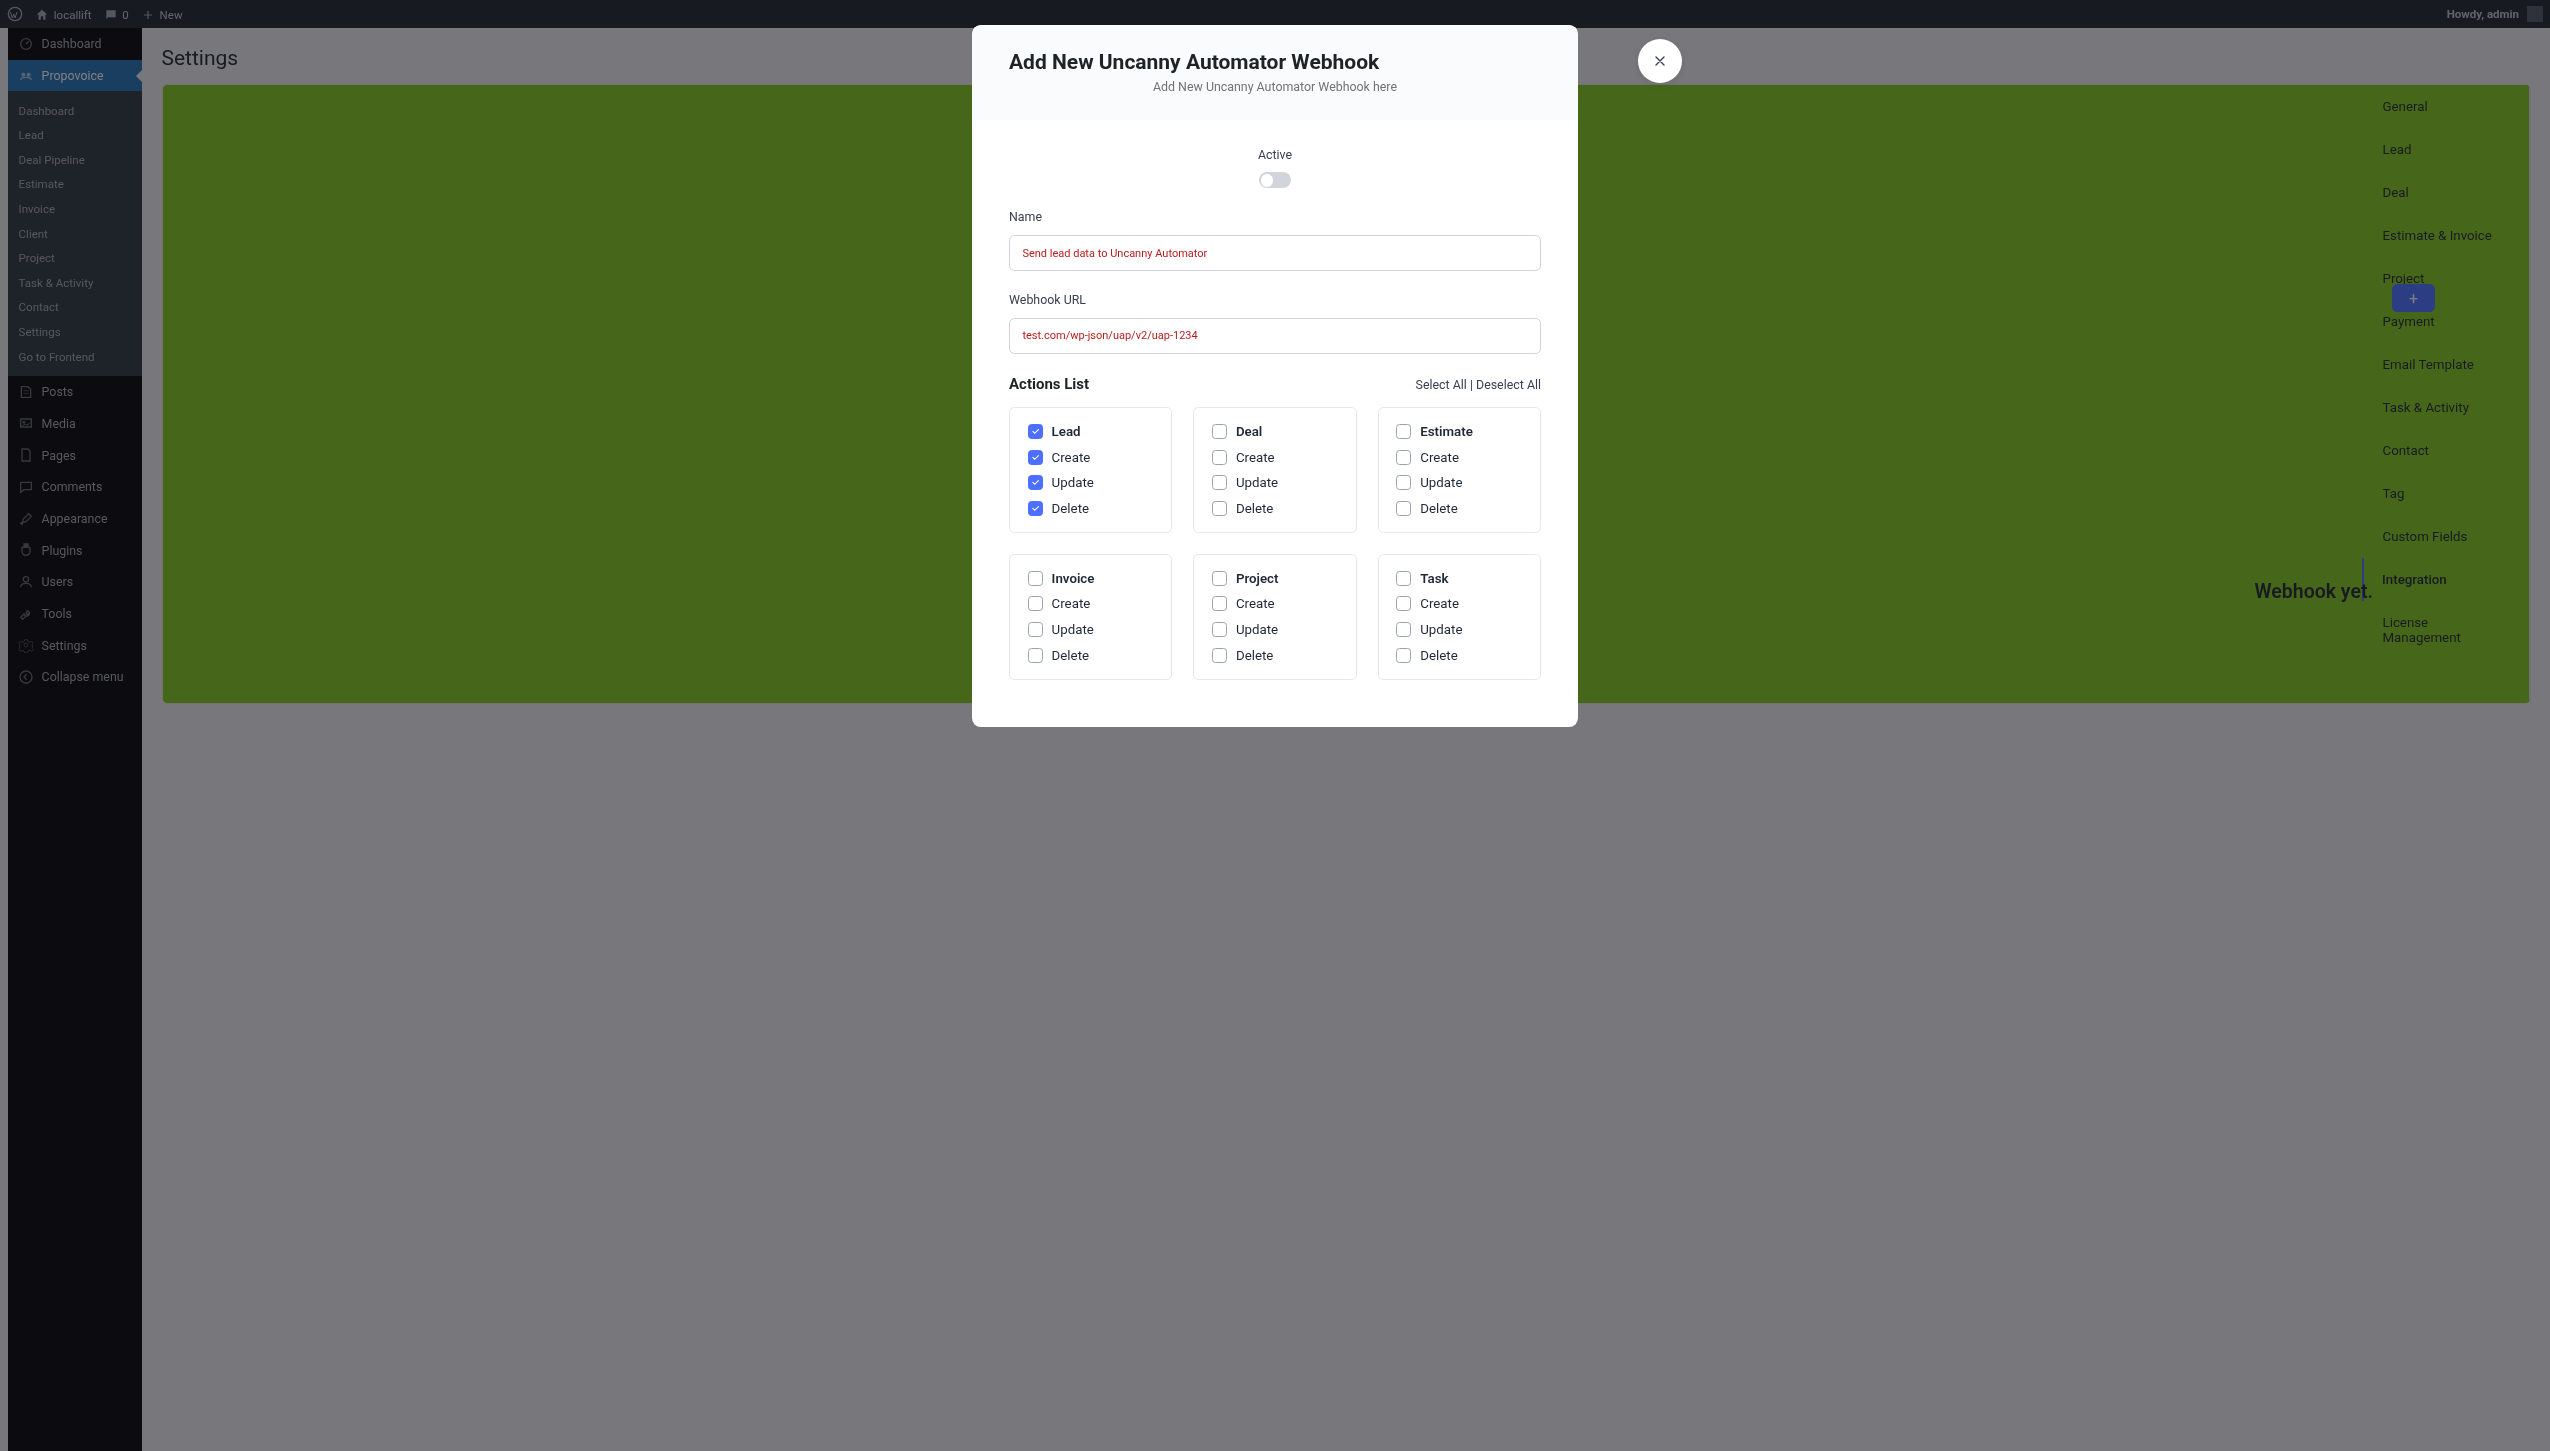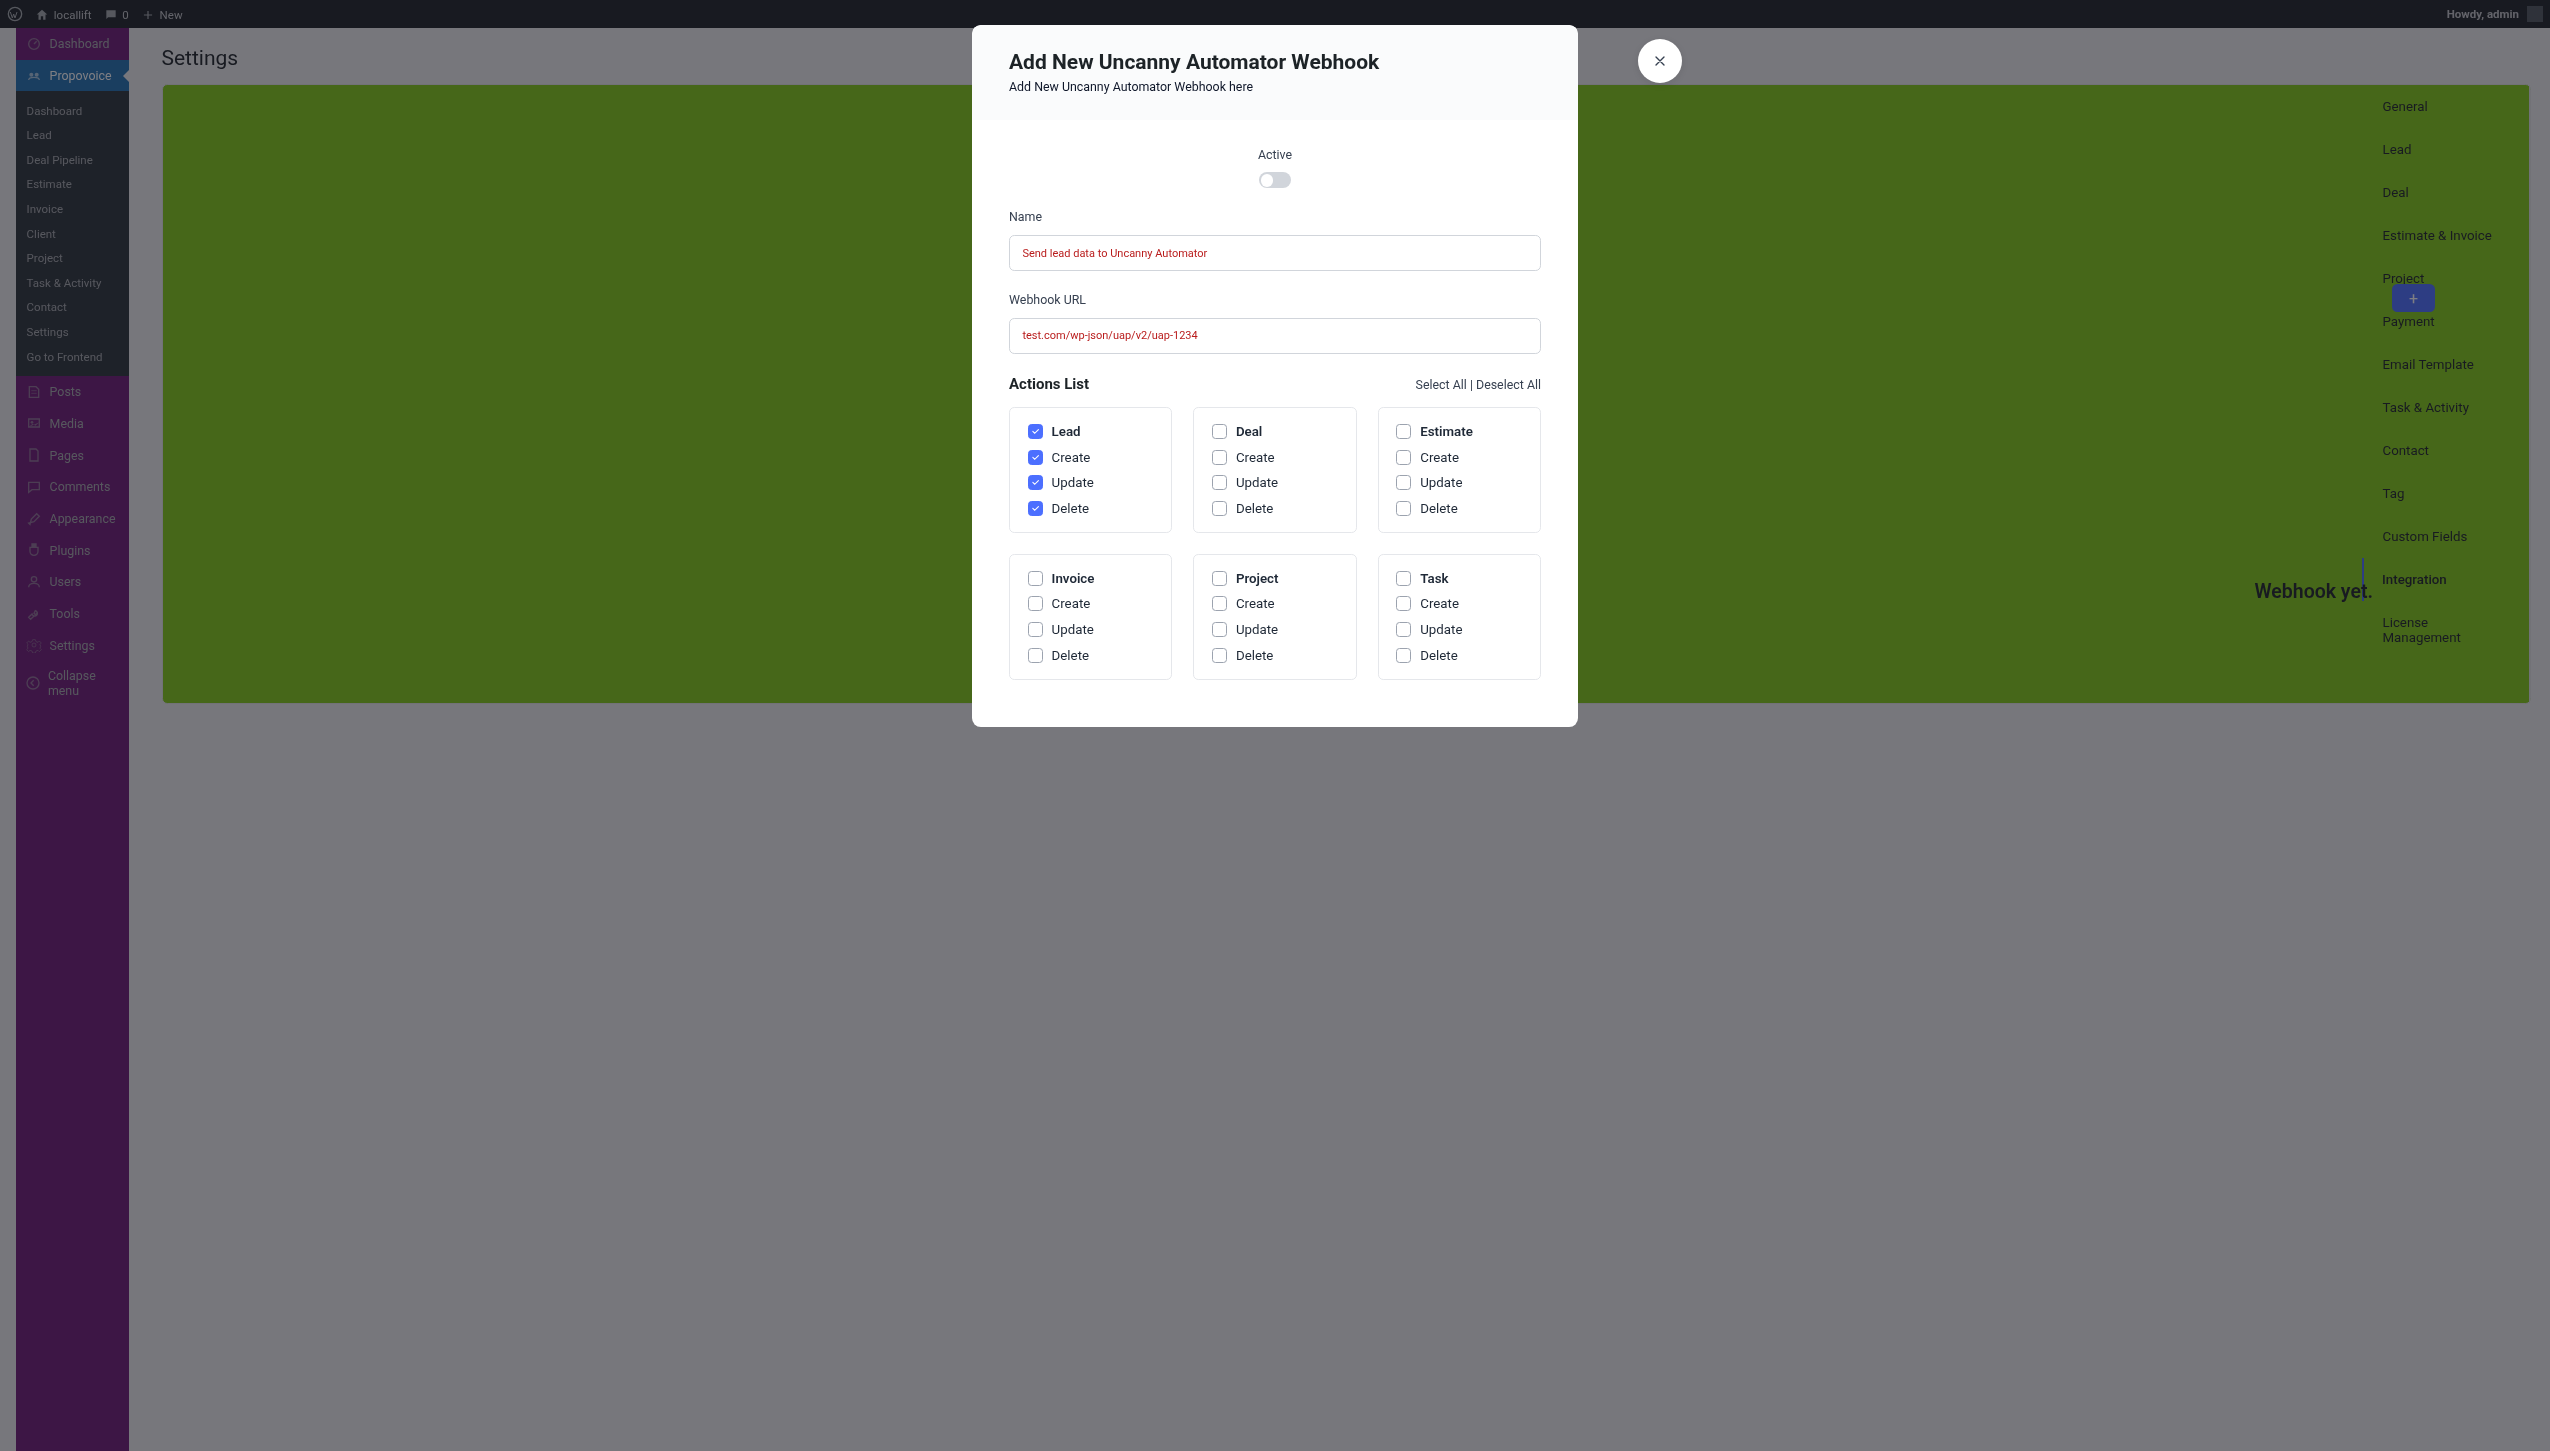--- a/index.html
+++ b/index.html
@@ -6,21 +6,21 @@
     body { background: #f0f0f0; overflow: hidden; height: 100vh; }
     
     
     .admin-bar { background: #1d2327; color: #c3c4c7; height: 28px; display: flex; align-items: center; padding: 0 7px; font-size: 11.5px; justify-content: space-between; }
     .admin-bar-left { display: flex; align-items: flex-end; gap: 12.4px; }
     .admin-bar-item { display: flex; align-items: center; gap: 4.4px; cursor: pointer; }
     .admin-bar-right { display: flex; align-items: center; gap: 8px; font-weight: bold; }
     .avatar-box { width: 16px; height: 16px; background: #50575e; }
     
     
-    .sidebar { position: fixed; left: 16px; top: 28px; bottom: 0; width: 113px; background: #701a75; color: #f0f0f1; font-size: 12.4px; }
+    .sidebar { position: fixed; left: 8px; top: 28px; bottom: 0; width: 134px; background: #000000; color: #f0f0f1; font-size: 12.4px; }
     .menu-item { display: flex; align-items: center; padding: 7px 8.9px; gap: 7px; cursor: pointer; }
     .menu-item.top { color: #a7aaad; }
     .menu-item.active { background: #2271b1; color: #fff; position: relative; }
     .menu-item.active::after { content: ''; position: absolute; right: -0.9px; top: 50%; transform: translateY(-50%); border: 7px solid transparent; border-right-color: #f0f0f1; }
     .submenu { background: #2c3338; padding: 7px 0; }
     .submenu-item { padding: 5.3px 10.6px; color: #a7aaad; cursor: pointer; font-size: 11.5px; }
     .menu-icon { width: 17.7px; height: 17.7px; display: flex; align-items: center; justify-content: center; opacity: 0.6; }
     
     
     .content { margin-left: 142px; padding: 17.7px 19.5px; }
@@ -28,21 +28,21 @@
     .settings-panel { background: #84cc16; border: 0.9px solid #e5e5e5; border-radius: 5.3px; display: flex; min-height: 620px; justify-content: flex-end; }
     .tabs { width: 168px; border-right: 0.9px solid #e5e5e5; }
     .tab { padding: 14px 21px; cursor: pointer; font-size: 13.3px; color: #1d2327; }
     .tab.active { border-left: 2.7px solid #4c6fff; padding-left: 18.6px; font-weight: 500; }
     
     
     .overlay { position: fixed; inset: 0; background: rgba(20,20,30,0.55); z-index: 100; }
     .modal { position: fixed; top: 25px; left: 50%; transform: translateX(-50%); width: 606px; background: #fff; border-radius: 8.9px; z-index: 101; max-height: calc(100vh - 35px); overflow-y: auto; }
     .modal-head { padding: 25px 37px; border-bottom: 0.9px solid transparent; background: #fafbfc; border-radius: 8.9px 8.9px 0 0; }
     .modal-title { font-size: 21px; font-weight: 700; color: #1d2327; margin-bottom: 5.3px; }
-    .modal-subtitle { font-size: 12.4px; color: #0f172a; }
+    .modal-subtitle { font-size: 12.4px; color: #737373; text-align: center; }
     .close-btn { position: fixed; top: 39px; left: calc(50% + 363px); width: 44px; height: 44px; background: #fff; border-radius: 50%; display: flex; align-items: center; justify-content: center; cursor: pointer; z-index: 102; box-shadow: 0 1.8px 7px rgba(0,0,0,0.1); }
     .modal-body { padding: 26.6px 37px; }
     .field-row { margin-bottom: 21px; }
     .field-row-toggle { display: flex; align-items: center; gap: 10.6px; flex-direction: column; }
     .field-label { font-size: 12.4px; color: #374151; margin-bottom: 10.6px; display: block; }
     .toggle-label { font-size: 12.4px; color: #374151; }
     .toggle { width: 32px; height: 16px; background: #d1d5db; border-radius: 8px; position: relative; cursor: pointer; }
     .toggle::after { content: ''; position: absolute; width: 12.4px; height: 12.4px; background: #fff; border-radius: 50%; top: 1.8px; left: 1.8px; }
     .text-input { width: 100%; padding: 10.6px 12.4px; border: 0.9px solid #d1d5db; border-radius: 5.3px; font-size: 11px; color: #b91c1c; }
     

